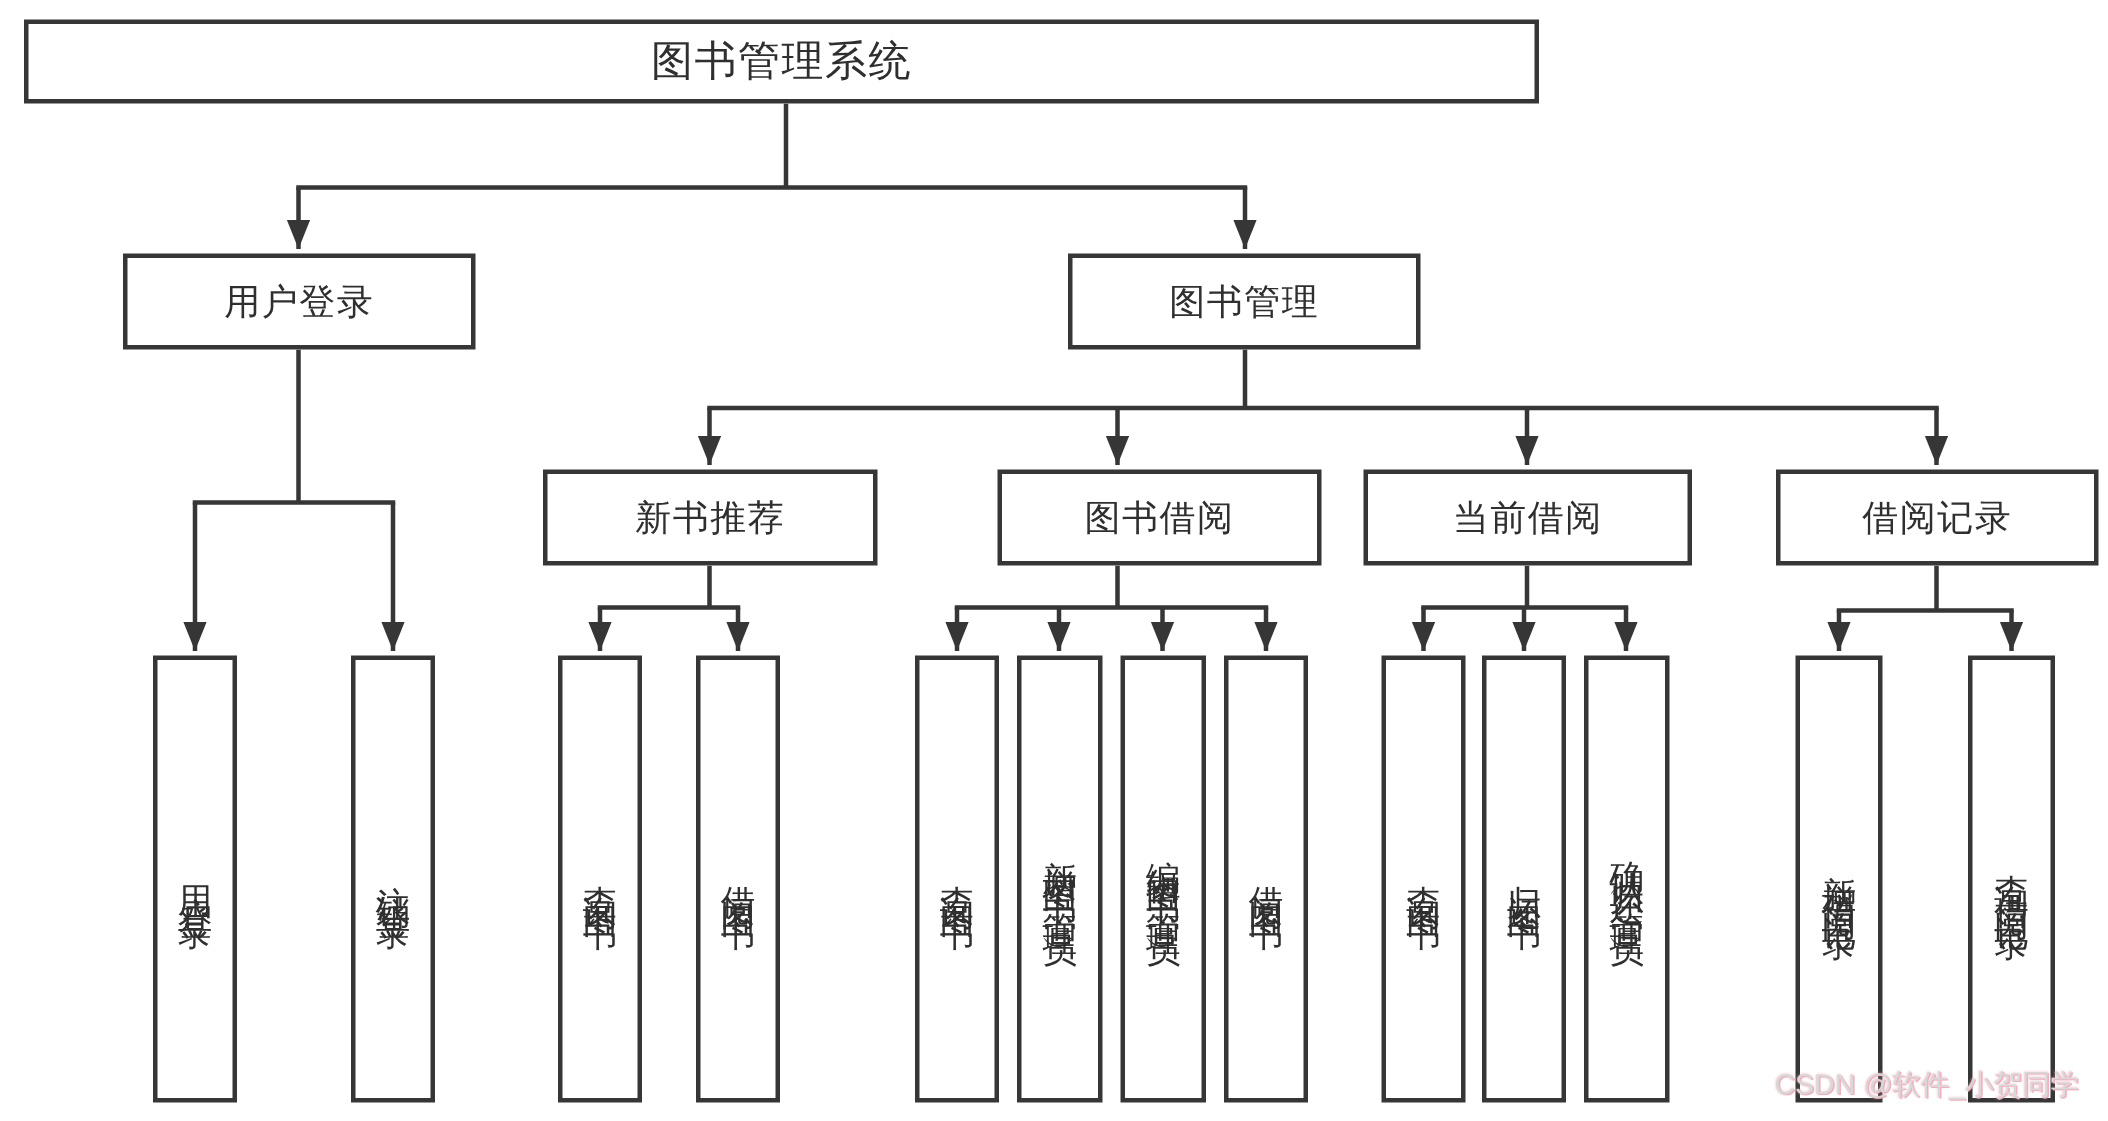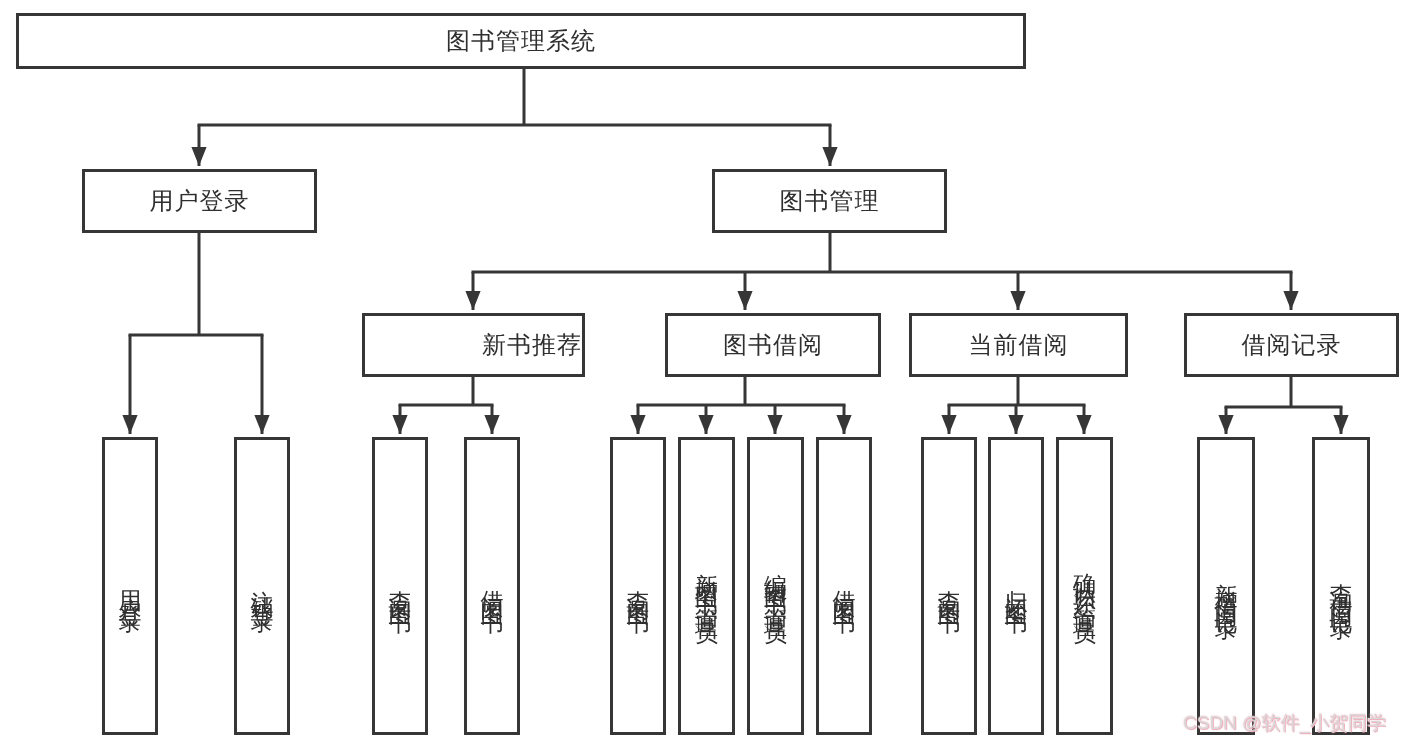--- a/index.html
+++ b/index.html
@@ -17,21 +17,21 @@
     overflow:hidden;
   }
   #wires{position:absolute;left:0;top:0;width:1405px;height:747px;}
   .hbox{
     position:absolute;box-sizing:border-box;
     border:3px solid var(--line);background:#fff;
     display:flex;align-items:center;justify-content:center;
     font-size:24px;color:var(--text);
     letter-spacing:1px;white-space:nowrap;
   }
-  .hbox.root{font-size:24px;}
+  .hbox.root{font-size:28px;}
   .leaf{
     position:absolute;box-sizing:border-box;
     border:3px solid var(--line);background:#fff;
     display:flex;align-items:center;justify-content:center;
   }
   .leaf span{
     writing-mode:vertical-rl;text-orientation:mixed;
     font-size:23px;letter-spacing:7px;color:var(--text);
     white-space:nowrap;line-height:1;
   }
@@ -94,21 +94,21 @@
     <span>图书管理系统</span>
   </div>
 
   <div class="hbox" style="left:82px;top:169px;width:235px;height:64px;">
     <span>用户登录</span>
   </div>
   <div class="hbox" style="left:712px;top:169px;width:235px;height:64px;">
     <span>图书管理</span>
   </div>
 
-  <div class="hbox" style="left:362px;top:313px;width:223px;height:64px;justify-content:flex-end;">
+  <div class="hbox" style="left:362px;top:313px;width:223px;height:64px;">
     <span>新书推荐</span>
   </div>
   <div class="hbox" style="left:665px;top:313px;width:216px;height:64px;">
     <span>图书借阅</span>
   </div>
   <div class="hbox" style="left:1184px;top:313px;width:215px;height:64px;">
     <span>借阅记录</span>
   </div>
   <div class="hbox" style="left:909px;top:313px;width:219px;height:64px;">
     <span>当前借阅</span>

